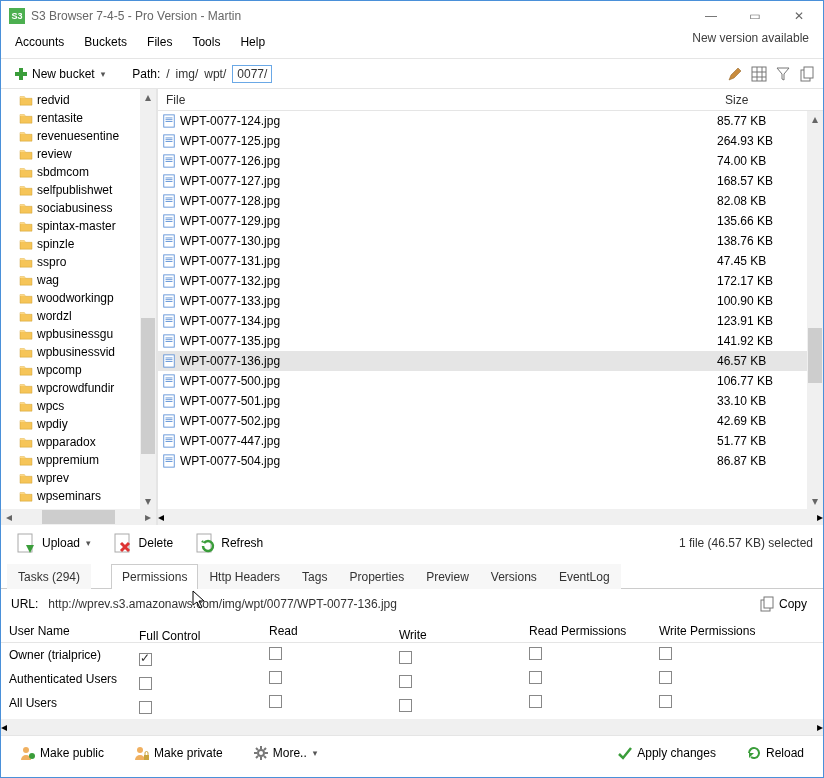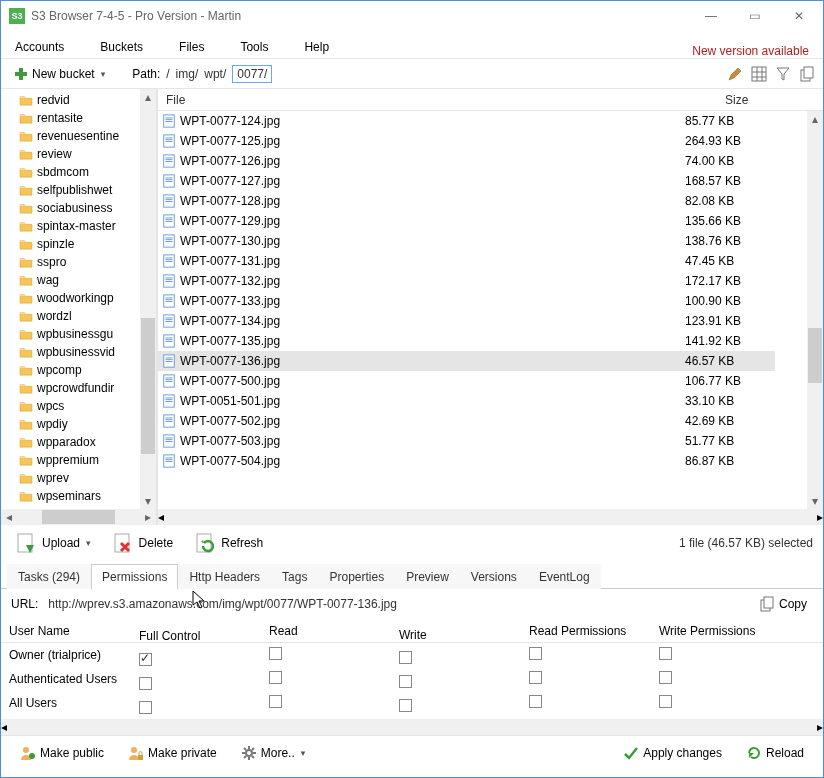--- a/index.html
+++ b/index.html
@@ -5,24 +5,24 @@
 * { box-sizing: border-box; font-family: "Segoe UI", Arial, sans-serif; font-size: 12px; }
 body { margin: 0; padding: 0; background: #fff; width: 824px; height: 778px; border: 1px solid #4a90d9; overflow: hidden; }
 
 
 .title-bar { height: 30px; background: #fff; display: flex; align-items: center; padding: 0 2px 0 8px; color: #666; }
 .title-bar .app-icon { width: 16px; height: 16px; background: #4CAF50; margin-right: 6px; display: inline-flex; align-items: center; justify-content: center; color: #fff; font-size: 9px; font-weight: bold; }
 .title-bar .title { flex: 1; }
 .title-bar .win-btn { width: 44px; height: 28px; display: inline-flex; align-items: center; justify-content: center; color: #666; }
 
 
-.menu-bar { height: 28px; display: flex; align-items: flex-end; padding: 0 4px; border-bottom: 1px solid #e5e5e5; gap: 16px; }
+.menu-bar { height: 28px; display: flex; align-items: flex-start; padding: 0 4px; border-bottom: 1px solid #e5e5e5; }
 .menu-bar .menu-item { padding: 4px 10px; cursor: pointer; }
 .menu-bar .spacer { flex: 1; }
-.menu-bar .new-ver { color: #b91c1c; padding-right: 10px; cursor: pointer; }
+.menu-bar .new-ver { color: #404040; padding-right: 10px; cursor: pointer; }
 
 
 .toolbar-row { height: 30px; display: flex; align-items: center; padding: 0 6px; border-bottom: 1px solid #e5e5e5; gap: 4px; }
 .new-bucket-btn { display: inline-flex; align-items: center; gap: 4px; padding: 2px 6px; border: 1px solid transparent; cursor: pointer; }
 .plus-ic { width:14px; height:14px; color:#2a8; }
 .path-wrap { display: inline-flex; align-items: center; gap: 6px; margin-left: 16px; }
 .path-seg { color: #333; cursor: pointer; }
 .path-seg.current { border: 1px solid #6aa8e6; padding: 1px 4px; }
 .toolbar-row .spacer { flex: 1; }
 .tb-icon { width: 20px; height: 20px; display: inline-flex; align-items: center; justify-content: center; color:#555; cursor: pointer; }
@@ -46,40 +46,40 @@
 .vscroll .thumb { position:absolute; left:1px; width:14px; background:#cdcdcd; }
 
 .sidebar-body { display:flex; flex:1; overflow:hidden; }
 
 
 .filelist-wrap { flex: 1; display: flex; flex-direction: column; border-left: 1px solid #e5e5e5; }
 .filelist-header { display: flex; height: 22px; align-items:center; border-bottom: 1px solid #e5e5e5; background:#fff; }
 .col-h { padding: 0 8px; color:#333; }
 .col-file-h { flex: 1; }
 .col-size-h { width: 90px; }
-.filelist-body { flex:1; overflow:hidden; display:flex;gap:32px; }
+.filelist-body { flex:1; overflow:hidden; display:flex; }
 .file-rows { flex:1; overflow:hidden; }
 .file-row { display: flex; align-items: center; height: 20px; padding: 0 0 0 4px; cursor: pointer; }
 .file-row.sel { background:#e5e5e5; }
 .file-ic { width:14px; height:14px; margin-right:4px; flex:0 0 14px; }
 .fname { flex:1; }
 .fsize { width:90px; }
 .filelist-hscroll { height:16px; background:#f0f0f0; display:flex; align-items:center; }
 
 
 .action-bar { height: 36px; display:flex; align-items:center; padding:0 10px 0 4px; gap:2px; }
 .act-btn { display:inline-flex; align-items:center; gap:4px; padding:2px 8px; cursor:pointer; border:1px solid transparent; }
 .act-ic { width:24px; height:24px; display:inline-flex; align-items:center; justify-content:center; }
 .action-bar .spacer { flex:1; }
 .status-txt { color:#333; }
 
 
 .tabs { height: 28px; display:flex; align-items:flex-end; padding-left:6px; gap:0; border-bottom:1px solid #ccc; }
 .tab { padding:5px 10px; cursor:pointer; border:1px solid transparent; border-bottom:none; position:relative; top:1px; background:#fff; color:#333; }
-.tab.active { border-color:#ccc; background:#fff; z-index:2; }
+.tab.active { border-color:#ccc; background:#fff; z-index:2;margin-left:20px; }
 .tab:not(.active) { background:#f7f7f7; }
 
 
 .url-row { height:30px; display:flex; align-items:center; padding:0 10px; gap:8px; }
 .url-row input { flex:1; border:none; outline:none; color:#333; }
 .copy-btn { display:inline-flex; align-items:center; gap:4px; cursor:pointer; padding:2px 6px; }
 
 
 .cursor { position:absolute; left:192px; top:590px; pointer-events:none; }
 
@@ -93,21 +93,21 @@
 .pc-fc { width:130px;margin-top:11px; }
 .pc-rd { width:130px; }
 .pc-wr { width:130px;margin-top:8px; }
 .pc-rp { width:130px; }
 .pc-wp { width:130px; }
 .perm-row .pc-fc, .perm-row .pc-rd, .perm-row .pc-wr, .perm-row .pc-rp, .perm-row .pc-wp { padding-left: 8px; }
 .cb { width:13px; height:13px; border:1px solid #888; display:inline-block; position:relative; background:#fff; }
 .cb.checked::after { content:"✓"; position:absolute; left:0; top:-3px; font-size:12px; color:#333; }
 
 
-.bottom-bar { height:34px; display:flex; align-items:center; padding:0 10px; gap:6px; border-top:1px solid #e5e5e5; }
+.bottom-bar { height:34px; display:flex; align-items:center; padding:0 10px; gap:12px; border-top:1px solid #e5e5e5; }
 .bottom-bar .spacer { flex:1; }
 .dd-arrow { font-size:9px; color:#555; margin-left:2px;}
 
 svg { display:block; }
 
 .perm-hscroll { height:16px; background:#f0f0f0; display:flex; align-items:center; }
 </style>
 </head>
 <body>
 
@@ -512,35 +512,35 @@
             <svg class="file-ic">
               <use href="#i-file"></use>
             </svg>
             <span class="fname">WPT-0077-500.jpg</span>
             <span class="fsize">106.77 KB</span>
           </div>
           <div class="file-row">
             <svg class="file-ic">
               <use href="#i-file"></use>
             </svg>
-            <span class="fname">WPT-0051-501.jpg</span>
+            <span class="fname">WPT-0077-501.jpg</span>
             <span class="fsize">33.10 KB</span>
           </div>
           <div class="file-row">
             <svg class="file-ic">
               <use href="#i-file"></use>
             </svg>
             <span class="fname">WPT-0077-502.jpg</span>
             <span class="fsize">42.69 KB</span>
           </div>
           <div class="file-row">
             <svg class="file-ic">
               <use href="#i-file"></use>
             </svg>
-            <span class="fname">WPT-0077-503.jpg</span>
+            <span class="fname">WPT-0077-447.jpg</span>
             <span class="fsize">51.77 KB</span>
           </div>
           <div class="file-row">
             <svg class="file-ic">
               <use href="#i-file"></use>
             </svg>
             <span class="fname">WPT-0077-504.jpg</span>
             <span class="fsize">86.87 KB</span>
           </div>
         </div>

